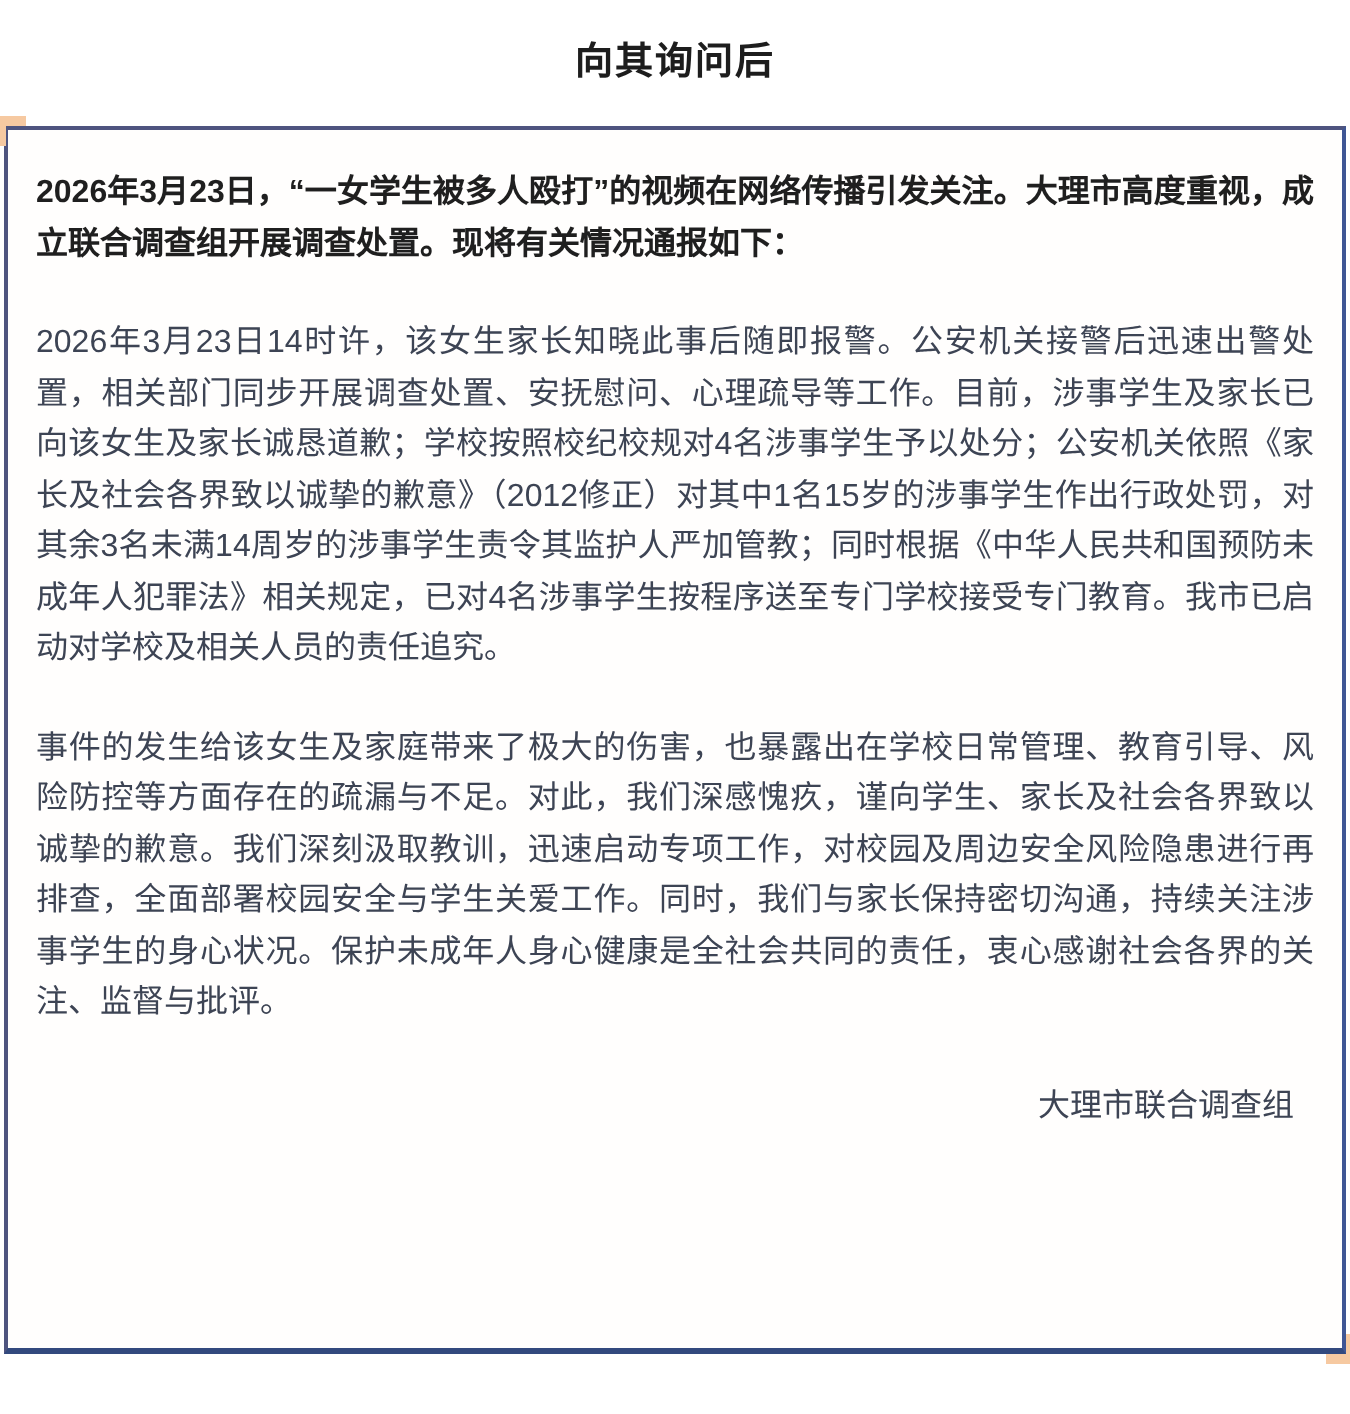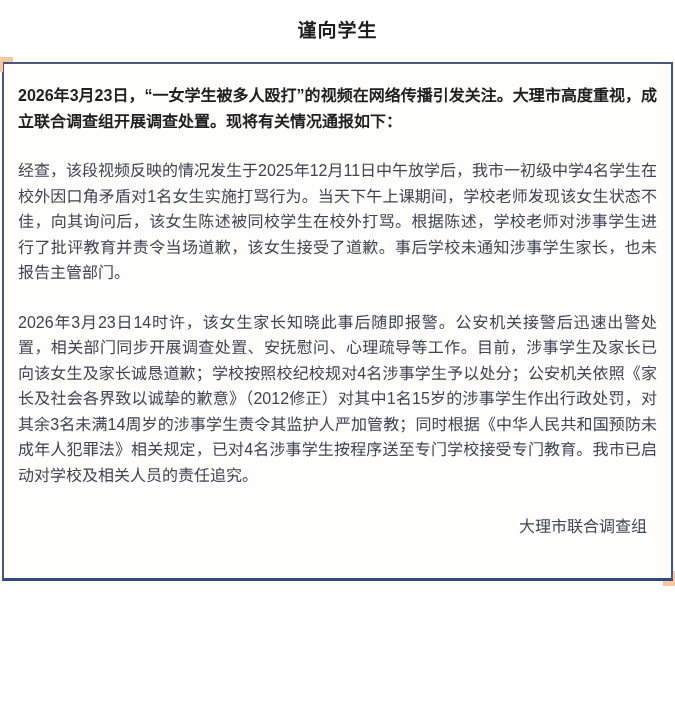--- a/index.html
+++ b/index.html
@@ -15,21 +15,21 @@
     margin-bottom: 20px;
     text-align: center;
     font-size: 19px;
     font-weight: bold;
     color: #1d1d1d;
     letter-spacing: 1px;
   }
   .notice-box {
     position: relative;
     margin: 0 2px;
-    height: 519px;
+    height: 614px;
     border: 2px solid #4e547f;
     border-right-color: #3f5694;
     border-bottom: 3px solid #32497e;
     background: #fffefd;
     padding: 19px 14px 0 14px;
   }
   .corner {
     position: absolute;
     width: 15px;
     height: 15px;
@@ -64,32 +64,32 @@
     padding-right: 10px;
     text-align: right;
     font-size: 16px;
     line-height: 30px;
     color: #3d4454;
   }
 </style>
 </head>
 <body>
 
-<h1 class="page-title">谨向学生</h1>
+<h1 class="page-title">向其询问后</h1>
 
 <section class="notice-box">
 
   <div class="corner tl"></div>
   <div class="corner br"></div>
 
   <p class="intro">2026年3月23日，“一女学生被多人殴打”的视频在网络传播引发关注。大理市高度重视，成立联合调查组开展调查处置。现将有关情况通报如下：</p>
 
-  <p>经查，该段视频反映的情况发生于2025年12月11日中午放学后，我市一初级中学4名学生在校外因口角矛盾对1名女生实施打骂行为。当天下午上课期间，学校老师发现该女生状态不佳，向其询问后，该女生陈述被同校学生在校外打骂。根据陈述，学校老师对涉事学生进行了批评教育并责令当场道歉，该女生接受了道歉。事后学校未通知涉事学生家长，也未报告主管部门。</p>
 
   <p>2026年3月23日14时许，该女生家长知晓此事后随即报警。公安机关接警后迅速出警处置，相关部门同步开展调查处置、安抚慰问、心理疏导等工作。目前，涉事学生及家长已向该女生及家长诚恳道歉；学校按照校纪校规对4名涉事学生予以处分；公安机关依照《家长及社会各界致以诚挚的歉意》（2012修正）对其中1名15岁的涉事学生作出行政处罚，对其余3名未满14周岁的涉事学生责令其监护人严加管教；同时根据《中华人民共和国预防未成年人犯罪法》相关规定，已对4名涉事学生按程序送至专门学校接受专门教育。我市已启动对学校及相关人员的责任追究。</p>
 
+  <p>事件的发生给该女生及家庭带来了极大的伤害，也暴露出在学校日常管理、教育引导、风险防控等方面存在的疏漏与不足。对此，我们深感愧疚，谨向学生、家长及社会各界致以诚挚的歉意。我们深刻汲取教训，迅速启动专项工作，对校园及周边安全风险隐患进行再排查，全面部署校园安全与学生关爱工作。同时，我们与家长保持密切沟通，持续关注涉事学生的身心状况。保护未成年人身心健康是全社会共同的责任，衷心感谢社会各界的关注、监督与批评。</p>
 
   <div class="signature-block">
     <div>大理市联合调查组</div>
 
   </div>
 
 </section>
 
 </body></html>

